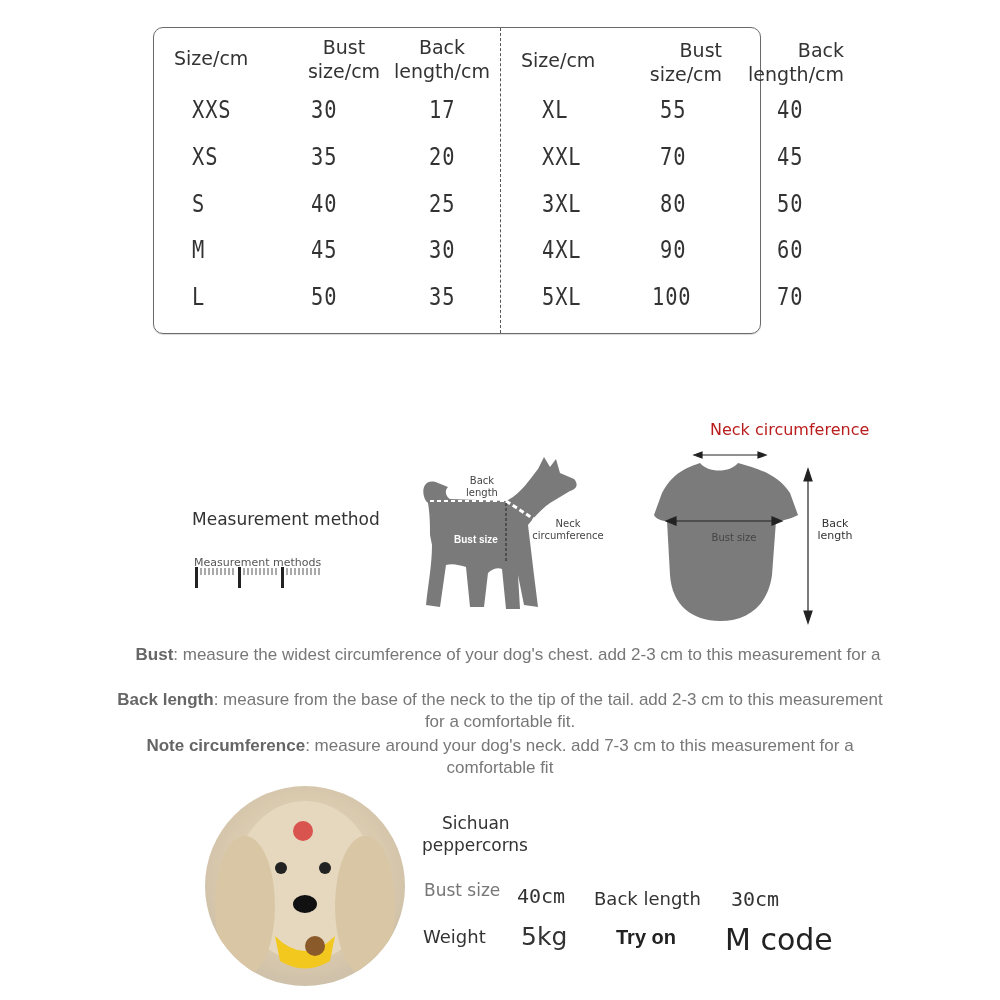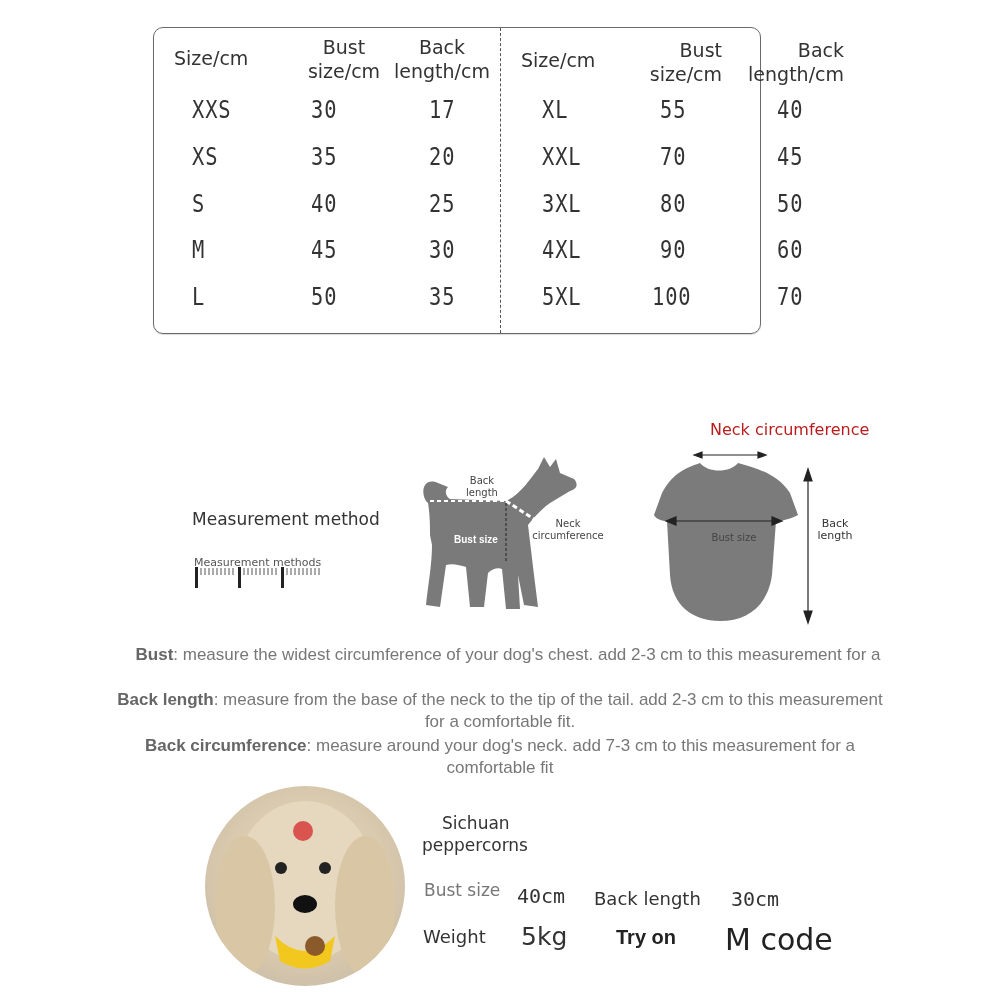--- a/index.html
+++ b/index.html
@@ -217,21 +217,21 @@
 </div>
 
 <div class="desc" style="top:644px;padding-left:8px;">
   <div style="padding:0 20px;"><b>Bust</b><span>: measure the widest circumference of your dog's chest. add 2-3 cm to this measurement for a</span></div>
 </div>
 <div class="desc" style="top:689px;">
   <div><b>Back length</b><span>: measure from the base of the neck to the tip of the tail. add 2-3 cm to this measurement</span></div>
   <div>for a comfortable fit.</div>
 </div>
 <div class="desc" style="top:735px;">
-  <div><b>Back circumference</b><span>: measure around your dog's neck. add 7-3 cm to this measurement for a</span></div>
+  <div><b>Note circumference</b><span>: measure around your dog's neck. add 7-3 cm to this measurement for a</span></div>
   <div>comfortable fit</div>
 </div>
 
 <div class="photo">
   <svg width="200" height="200" viewBox="0 0 200 200">
     <ellipse cx="100" cy="95" rx="70" ry="80" fill="#e6d8bf"></ellipse>
     <ellipse cx="40" cy="120" rx="30" ry="70" fill="#d8c6a4"></ellipse>
     <ellipse cx="160" cy="120" rx="30" ry="70" fill="#d8c6a4"></ellipse>
     <circle cx="98" cy="45" r="10" fill="#d9534f"></circle>
     <circle cx="76" cy="82" r="6" fill="#222"></circle>

